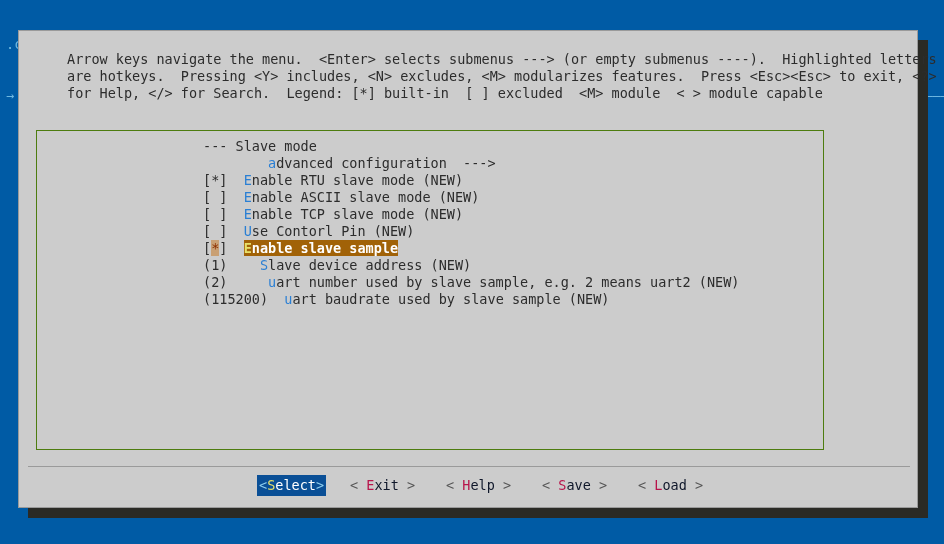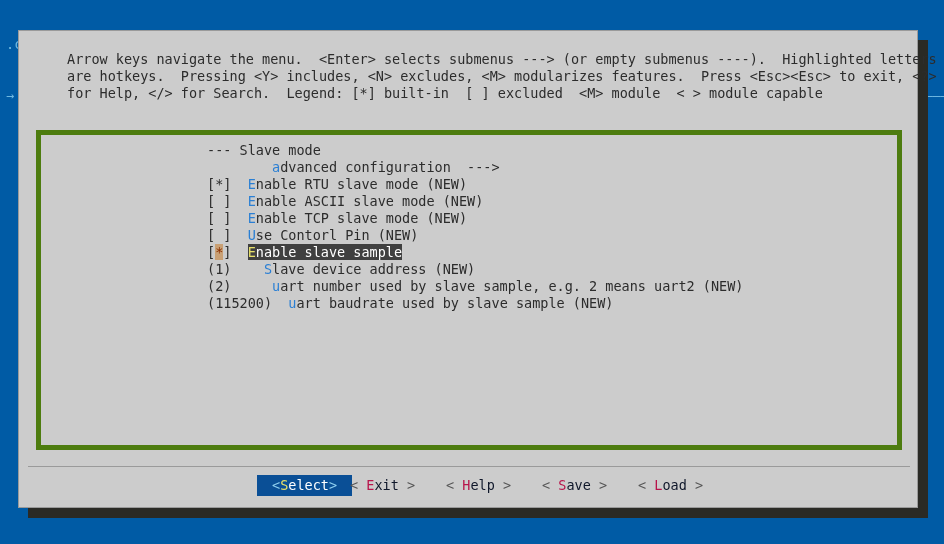--- a/index.html
+++ b/index.html
@@ -74,23 +74,23 @@
     width: 868px;
     color: #2c2c2c;
     white-space: pre;
   }
   #help .help-line { height: 17px; white-space: pre; margin-left: 32px; }
 
   
   #listbox {
     position: absolute;
     left: 17px; top: 99px;
-    width: 866px;
+    width: 788px;
     height: 320px;
-    border: 5px solid #4d7c0f;
+    border: 1px solid #4d7c0f;
     background: #cccccc;
     box-sizing: border-box;
     overflow: hidden;
   }
   #menu {
     position: absolute;
     left: 0; top: 7px;
     width: 100%;
     white-space: pre;
   }
@@ -104,23 +104,24 @@
   .row .hot  { color: #2a7fd4; }
   .row .txt  { color: #2c2c2c; }
   .row .arrow { color: #2c2c2c; }
 
   
   .row.sel {
     background: transparent;
     padding-left: 166px;
   }
   .row.sel .selwrap {
-    background: #404040;
+    background: #a16207;
     color: #ffffff;
     display: inline;
+    font-weight: bold;
   }
   .row.sel .selwrap .hot { color: #e8e16a; }
   .row.sel .selwrap .txt { color: #ffffff; }
   .row.sel .cursor {
     background: #c9a074;
     color: #8b2f00;
   }
 
   
   #sep {
@@ -147,21 +148,21 @@
     color: #8d8d8d;
     padding: 2px 0;
   }
   .btn .brk { color: #555555; }
   .btn .lbl { color: #0f172a; }
   .btn .hot { color: #b8134a; }
 
   .btn.active {
     background: #0a4f96;
     color: #ffffff;
-    padding: 2px 15px;
+    padding: 2px 2px;
   }
   .btn.active .brk { color: #8fd0f0; }
   .btn.active .lbl { color: #ffffff; }
   .btn.active .hot { color: #e8e16a; }
 </style>
 </head>
 <body>
 
 <div id="header">
   <div class="hdr-line">.config - RT-Thread Configuration</div>

